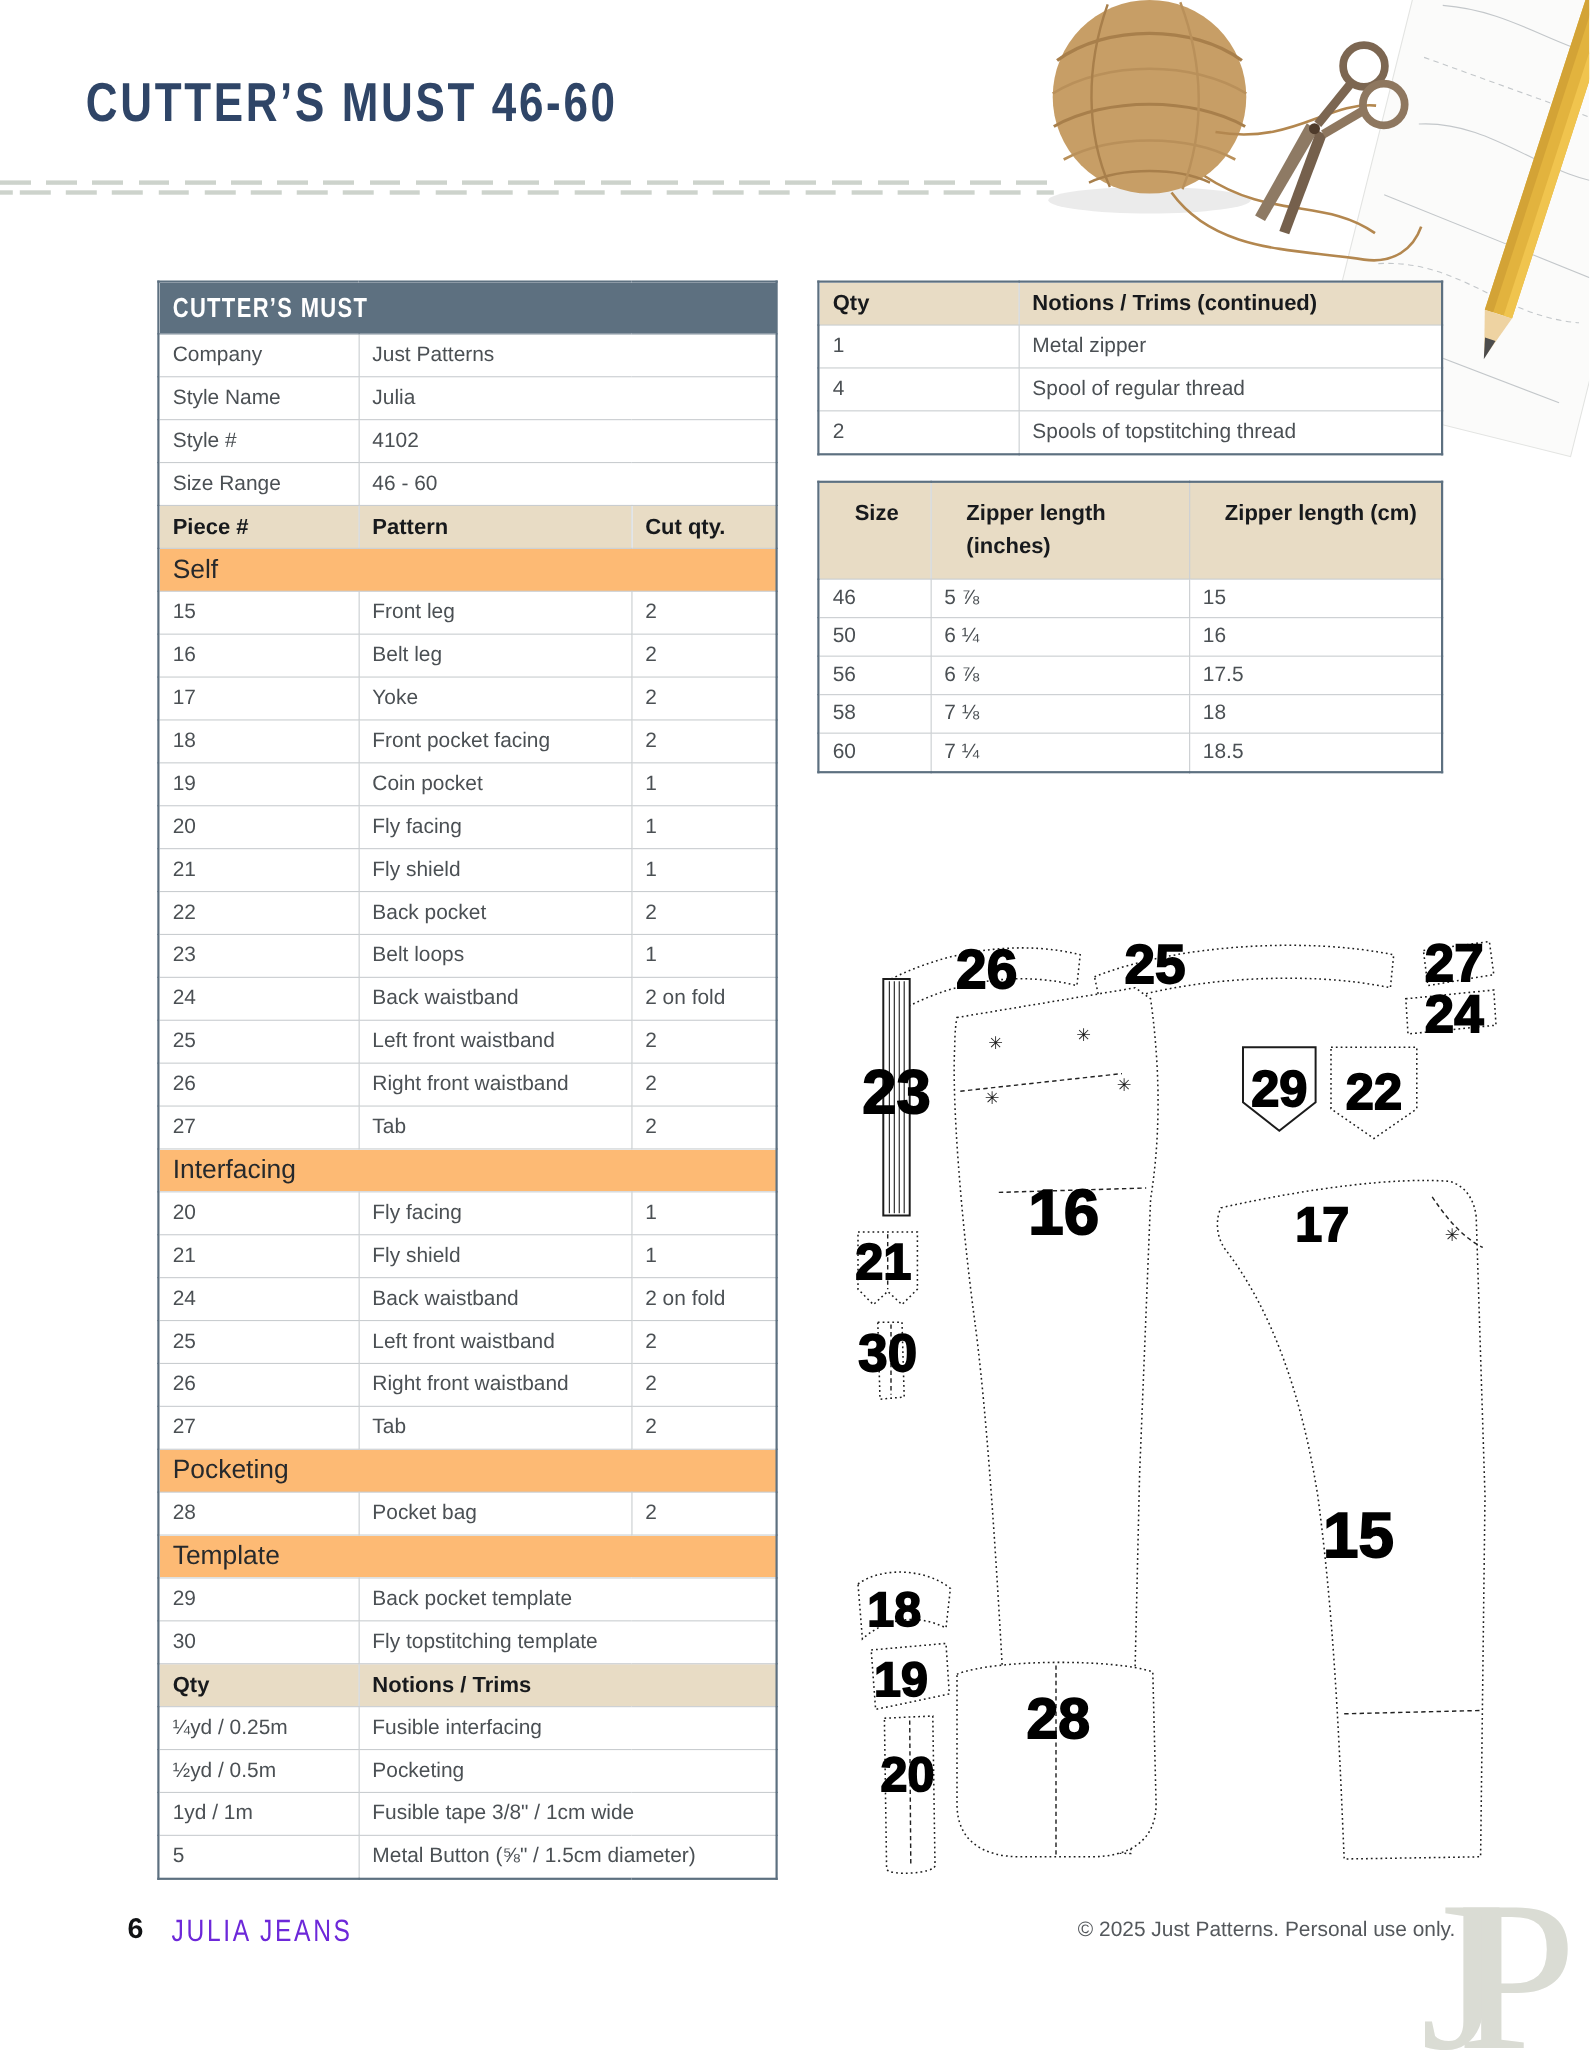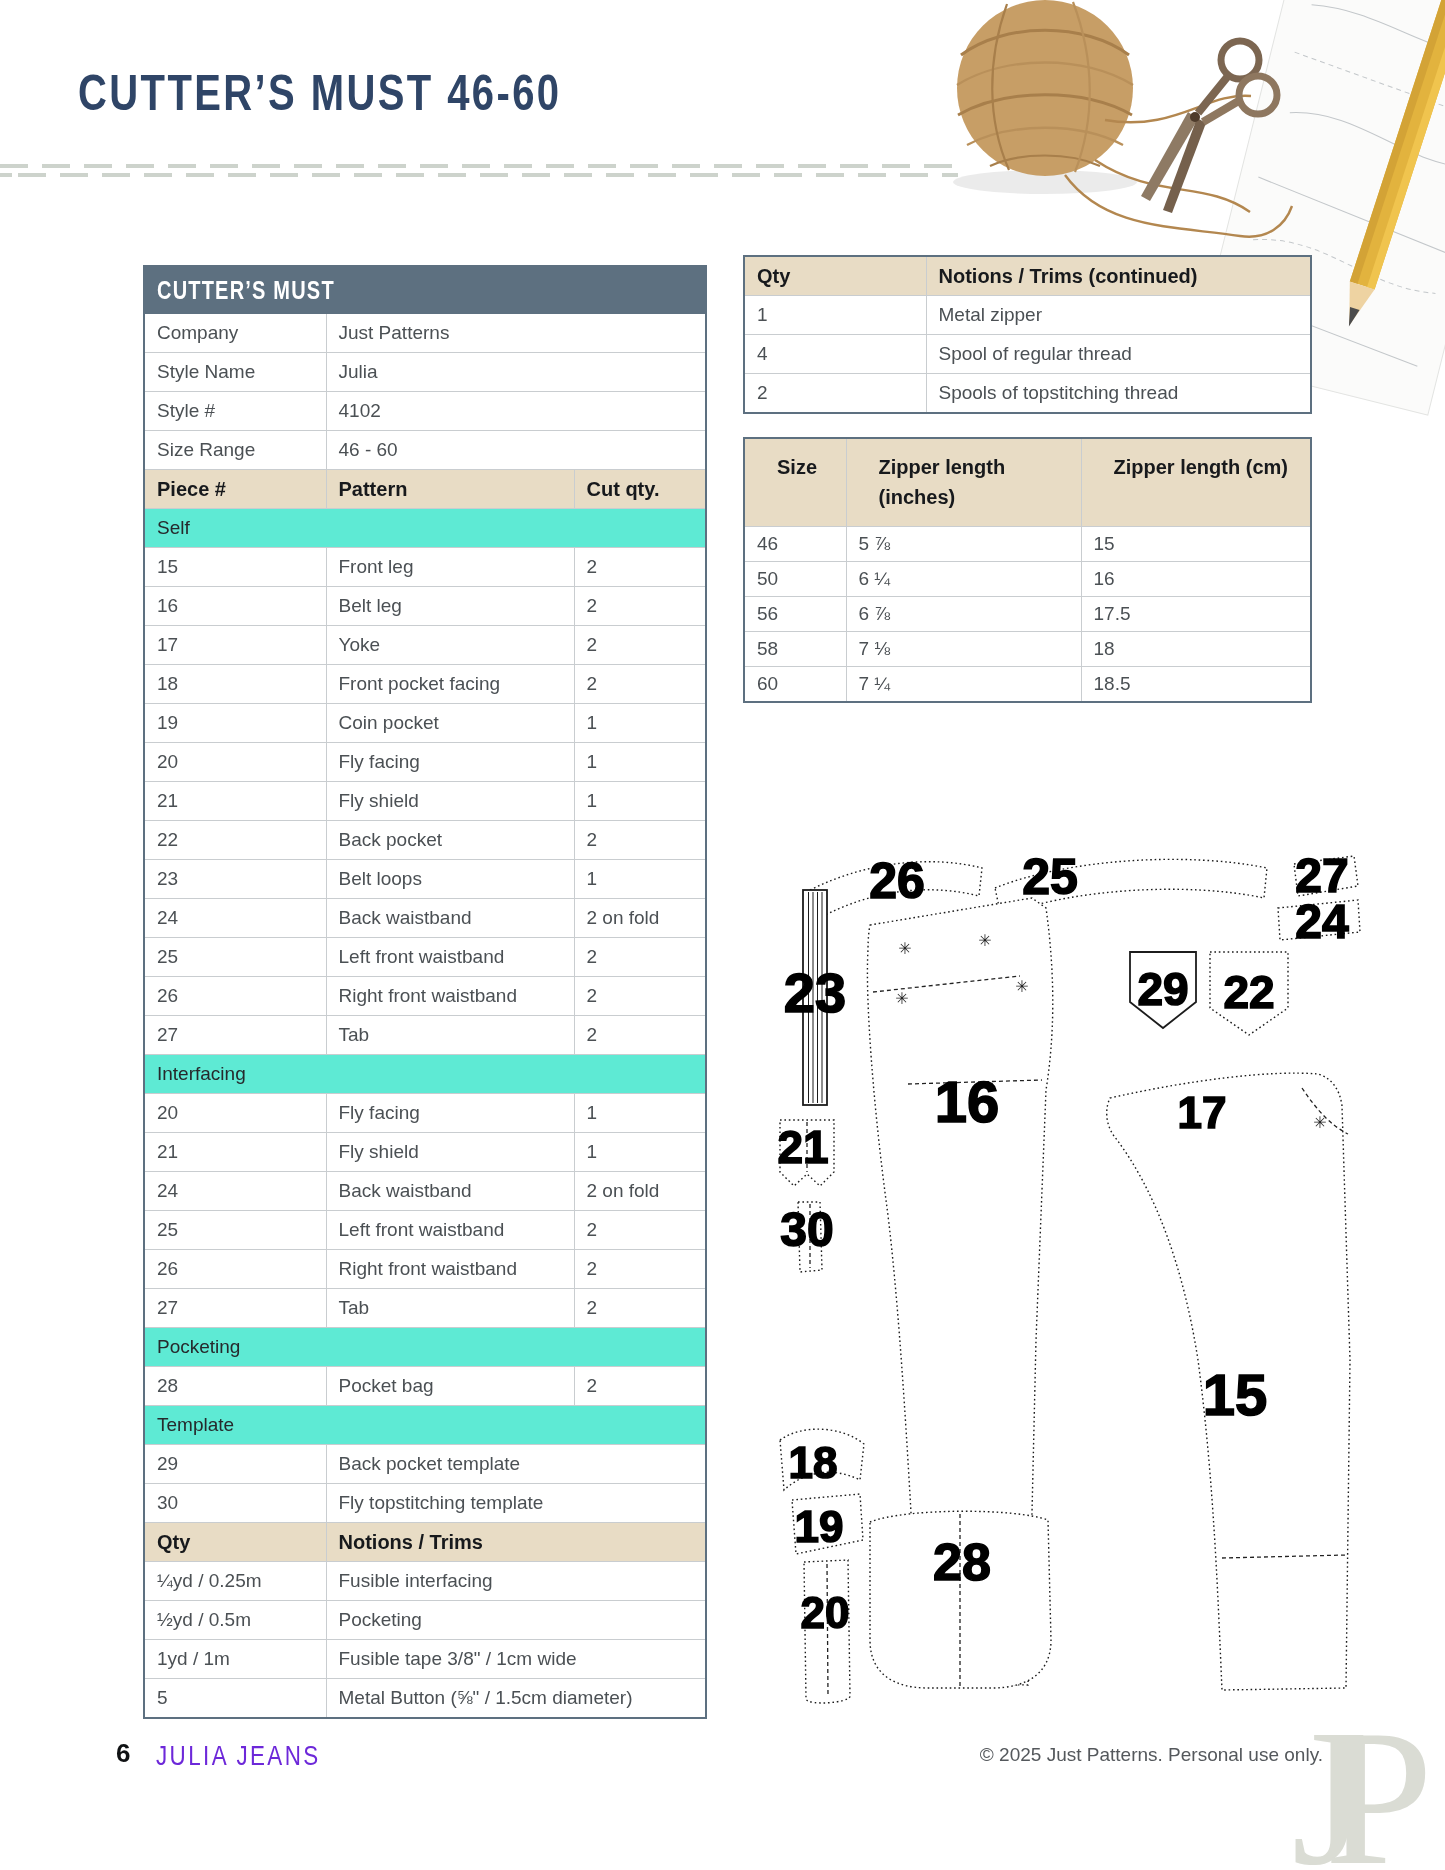--- a/index.html
+++ b/index.html
@@ -13,22 +13,22 @@
   .stitch .dash{height:4px;background:repeating-linear-gradient(90deg,#cdd3cc 0 28px,transparent 28px 42px);}
   .stitch .dash.b{margin-top:5px;background-position:18px 0;}
   
   table{border-collapse:collapse;table-layout:fixed;position:absolute;font-size:19px;background:#fff;
         border:2px solid #5d7080;}
   td{border:1px solid #c9cdd0;padding:0 12px;height:38px;vertical-align:middle;color:#4b5054;
      overflow:hidden;white-space:nowrap;}
   .slate-header td{background:#5d7080;color:#fff;font-weight:700;font-size:25px;height:46px;
                    letter-spacing:1.5px;border-color:#5d7080;}
   .col-header td{background:#e8dcc5;font-weight:700;color:#17191c;font-size:20px;margin-top:28px;}
-  tr.section-row td{background:#5eead4;color:#26292c;font-size:19px;}
-  .ltable{left:143px;top:265px;width:562px;}
+  tr.section-row td{background:#fdba74;color:#26292c;font-size:24px;}
+  .ltable{left:143px;top:255px;width:562px;}
   .ntable{left:743px;top:255px;width:567px;}
   .ztable{left:743px;top:437px;width:567px;}
   .ztable td{height:34px;}
   .ztable tr.col-header td{height:74px;vertical-align:top;padding-top:13px;line-height:1.5;white-space:normal;padding-left:32px;}
   
   .diagram{position:absolute;left:770px;top:840px;}
   .dot{fill:#fff;stroke:#1c1c1c;stroke-width:1.4;stroke-dasharray:1.6 2.8;}
   .sol{fill:#fff;stroke:#1c1c1c;stroke-width:1.8;}
   .inner{stroke:#1c1c1c;stroke-width:1;fill:none;}
   .dashline{stroke:#222;stroke-width:1.3;stroke-dasharray:4 3;fill:none;}

